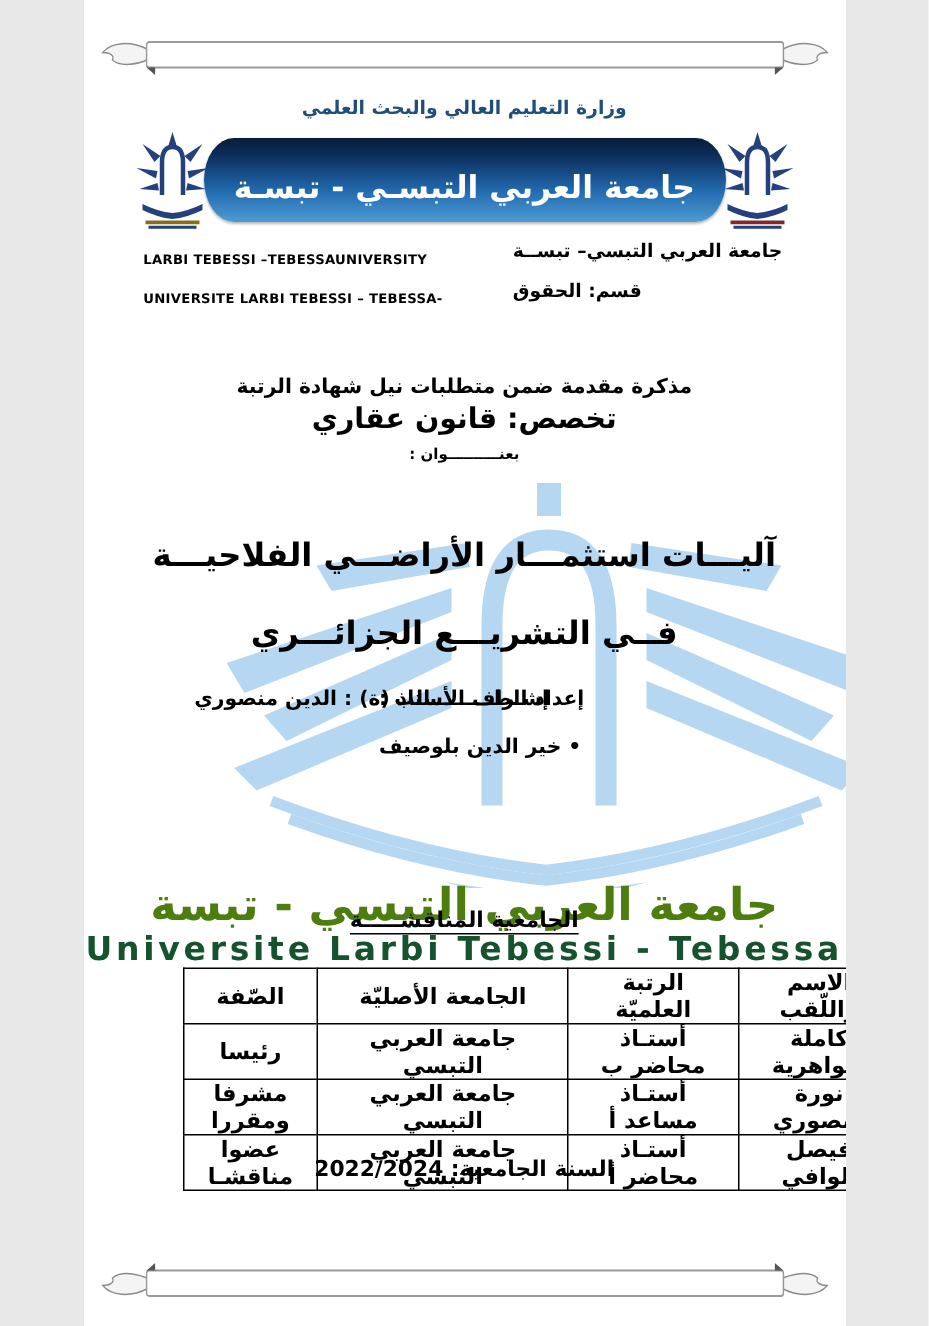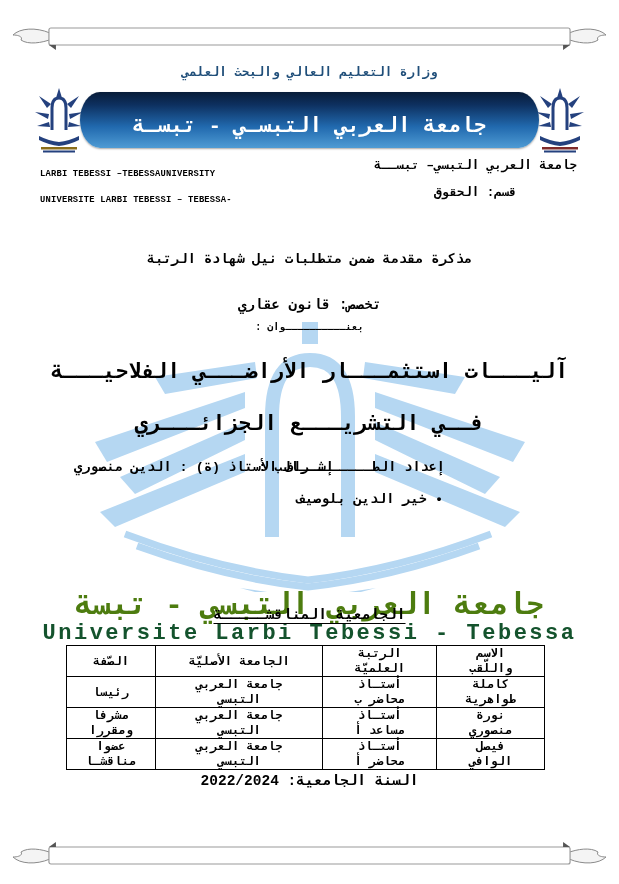--- a/index.html
+++ b/index.html
@@ -1,19 +1,19 @@
 <!DOCTYPE html>
 <html lang="ar"><head>
 <meta charset="utf-8">
 <style>
   * { margin:0; padding:0; box-sizing:border-box; }
   body { background:#e8e8e8; font-family:"DejaVu Sans", sans-serif; }
   .page {
-    position:relative; width:619px; height:884px; margin:0 auto;
-    background:#ffffff; overflow:hidden; color:#000;font-family:Liberation Mono, monospace;
+    position:relative; width:508px; height:884px; margin:0 auto;
+    background:#ffffff; overflow:hidden; color:#000;
   }
   .abs { position:absolute; }
   .center { left:0; right:0; text-align:center; }
   .nowrap { white-space:nowrap; }
 
   
   .ribbon { left:10px; right:10px; height:34px; }
   .ribbon svg { width:100%; height:100%; }
 
   
@@ -27,26 +27,26 @@
     display:flex; align-items:center; justify-content:center;
     box-shadow:0 1px 2px rgba(0,0,0,.35);
   }
   .banner-text { color:#fff; font-size:21px; font-weight:bold; direction:rtl; padding-top:10px; }
 
   .logo { top:86px; width:52px; height:68px; }
   .logo-left { left:33px; } .logo-right { right:33px; }
 
   
   .info-en { left:40px; top:161px; font-size:8.8px; font-weight:bold; line-height:26px; letter-spacing:.2px; }
-  .info-ar { right:42px; top:153px; font-size:12.5px; font-weight:bold; line-height:27px; text-align:center; direction:rtl; }
+  .info-ar { right:42px; top:153px; font-size:12.5px; font-weight:bold; line-height:27px; text-align:left; direction:rtl; }
 
   
   .intro { top:250px; direction:rtl; }
   .intro-1 { font-size:13.5px; font-weight:bold; }
-  .intro-2 { font-size:14px;   font-weight:bold; margin-top:29px; }
+  .intro-2 { font-size:19px;   font-weight:bold; margin-top:2px; }
   .intro-3 { font-size:10px;   font-weight:bold; margin-top:8px; }
 
   
   .wm { color:#4d7c0f; z-index:0; }
   .wm-svg { left:95px; top:322px; width:430px; height:270px; }
   .wm-ar    { top:586px; font-size:30px; font-weight:bold; direction:rtl; letter-spacing:1px; }
   .wm-latin { top:621px; font-size:22px; font-weight:bold; letter-spacing:2.5px; color:#14532d; }
 
   .fg { z-index:1; }
 
@@ -57,21 +57,21 @@
   
   .prepared   { top:458px; right:174px; font-size:13.5px; font-weight:bold; direction:rtl; }
   .supervisor { top:458px; left:74px;  font-size:13.5px; font-weight:bold; direction:rtl; }
   .student    { top:490px; right:176px; font-size:13.5px; font-weight:bold; direction:rtl; }
 
   
   .committee-heading { top:606px; font-size:14.5px; font-weight:bold; direction:rtl;
     text-decoration:underline; text-underline-offset:4px; }
   .committee-table { left:66px; top:645px; width:479px; border-collapse:collapse; direction:rtl; z-index:1; position:absolute; }
   .committee-table td, .committee-table th {
-    border:1.5px solid #000; font-size:12px; font-weight:bold; text-align:center;
+    border:1.5px solid #000; font-size:15px; font-weight:bold; text-align:center;
     background:transparent; padding:0 16px;
   }
   .committee-table th { height:28px; }
   .committee-table td { height:30px; }
   .col-name { width:108px; } .col-rank { width:114px; } .col-univ { width:168px; } .col-role { width:89px; }
 
   .year { top:772px; font-size:14.5px; font-weight:bold; direction:rtl; }
 </style>
 </head>
 <body>

